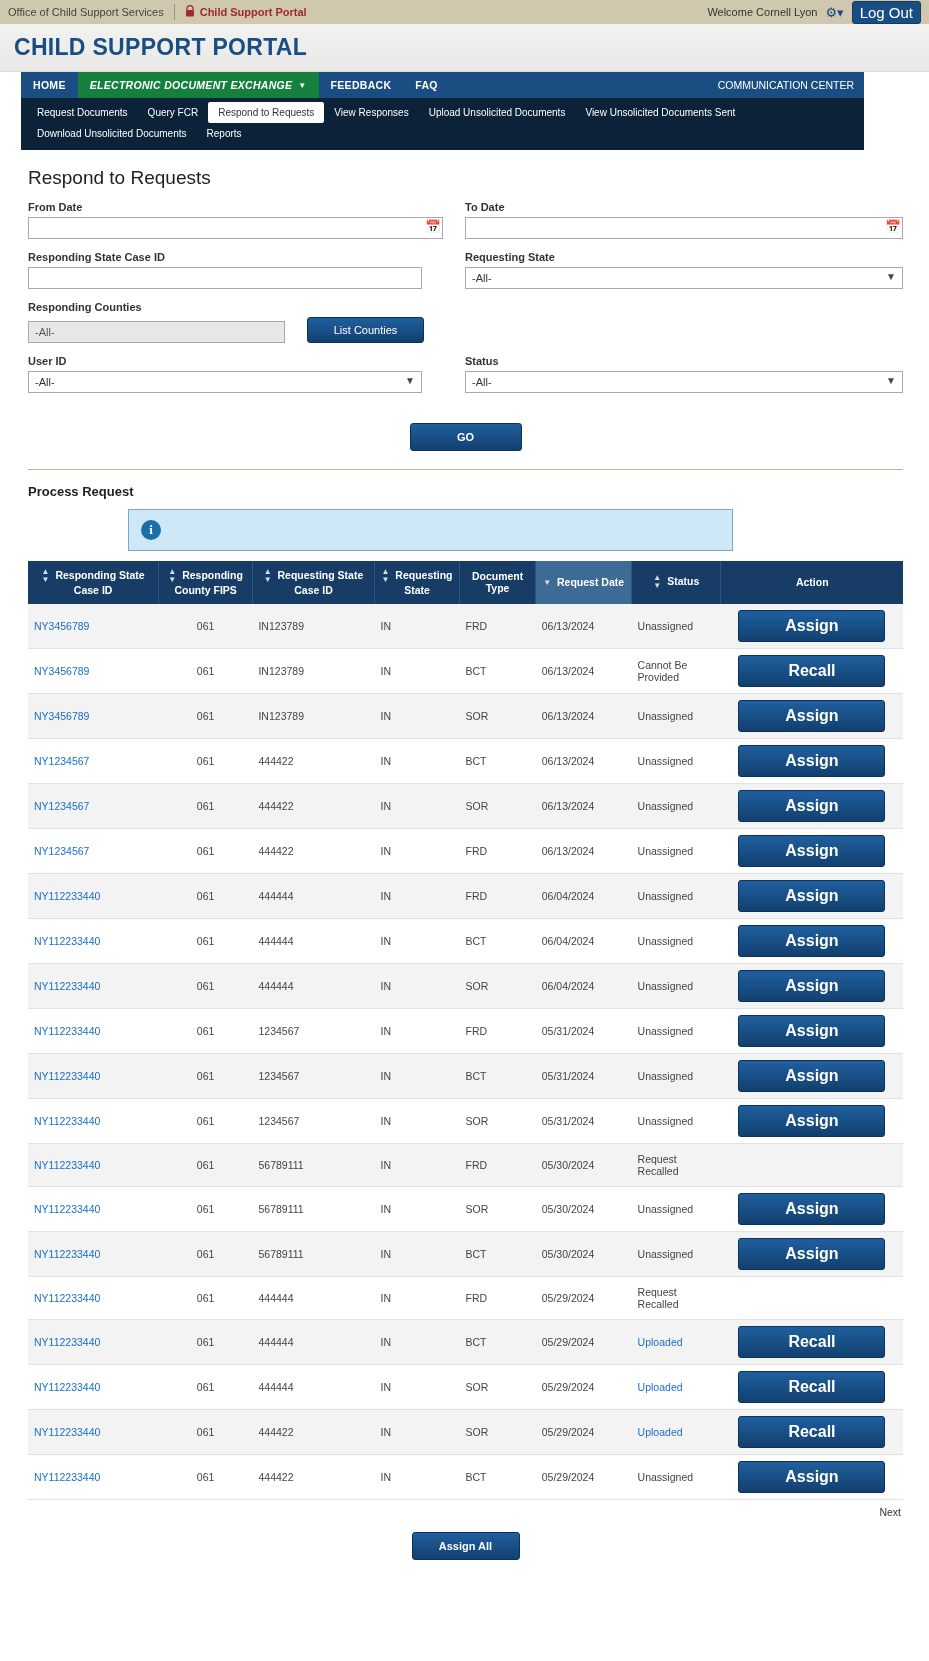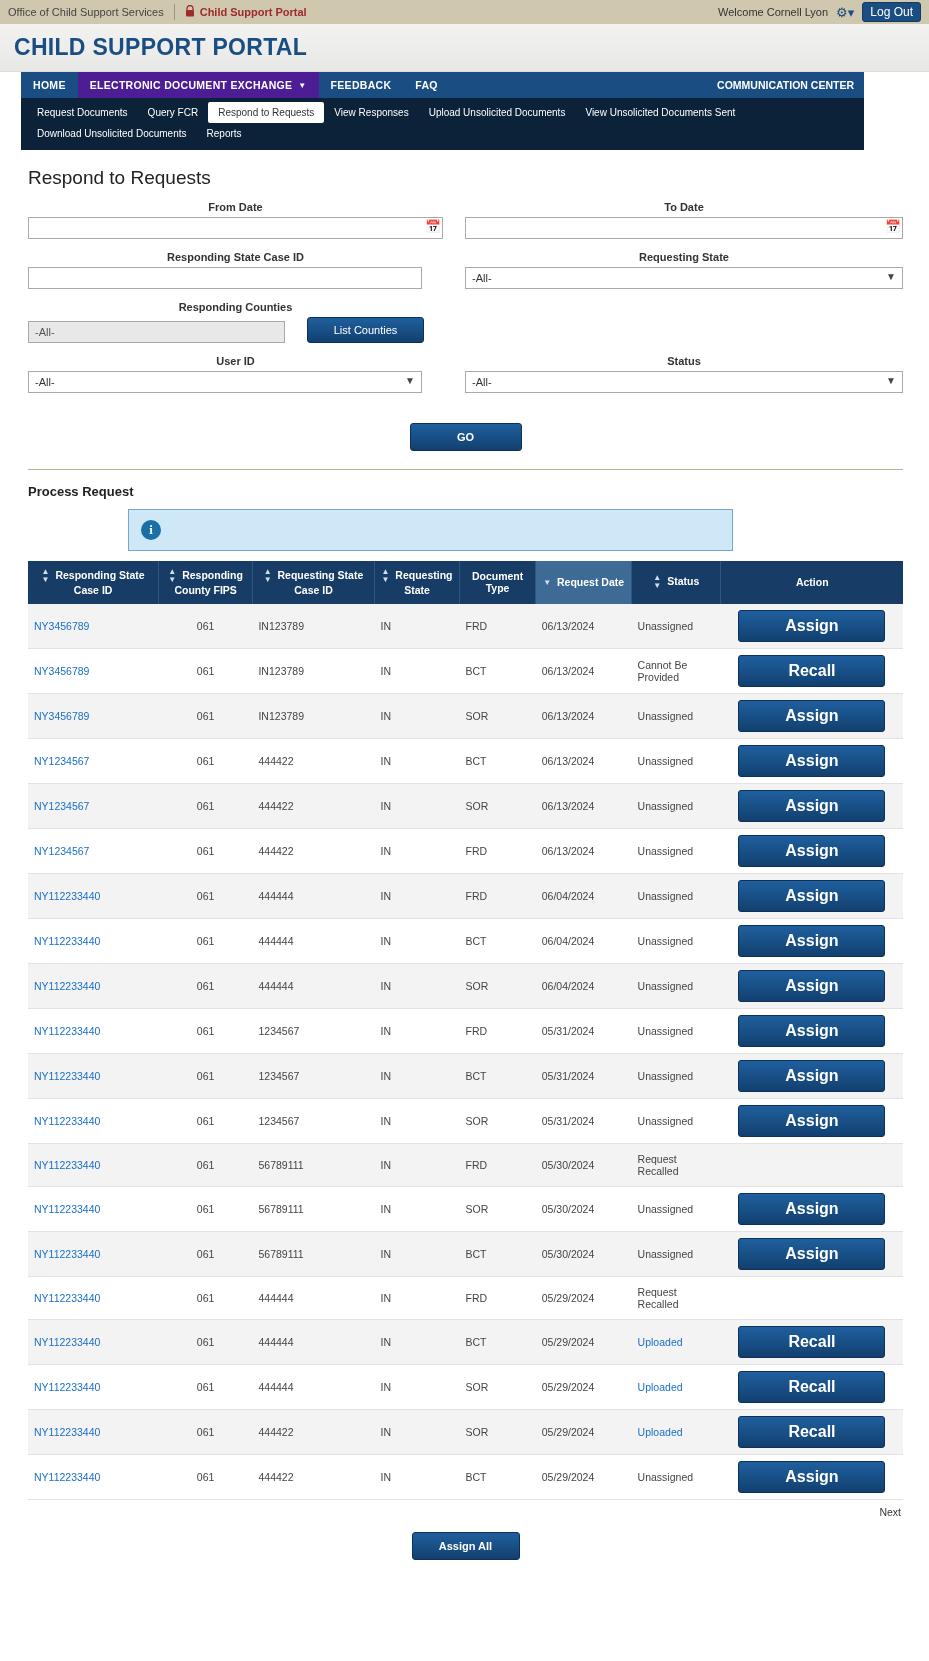--- a/index.html
+++ b/index.html
@@ -53,21 +53,21 @@
     align-items: center;
     gap: 8px;
     font-size: 11px;
   }
   .gear-icon { color:#1c4b7e; font-size: 13px; }
   .logout-btn {
     background: #1a4d82;
     color: #fff;
     border: 1px solid #123a63;
     border-radius: 3px;
-    font-size: 12px;
+    font-size: 15px;
     padding: 2px 7px;
     font-family: "Liberation Sans", sans-serif;
     cursor: pointer;
   }
 
   
   .banner {
     height: 48px;
     background: linear-gradient(#f2f2f0, #e8e8e6);
     display: flex;
@@ -99,27 +99,28 @@
     color: #fff;
     font-size: 10.5px;
     font-weight: bold;
     padding: 0 12px;
     display: flex;
     align-items: center;
     letter-spacing: .3px;
     cursor: pointer;
   }
   .nav-main .item.active {
-    background: #4c1d95;
+    background: #15803d;
+    font-style: italic;
   }
   .nav-main .right {
     margin-left: auto;
     color: #fff;
     font-size: 10.5px;
-    font-weight: bold;
+    font-weight: normal;
     padding: 0 10px;
     display: flex;
     align-items: center;
     cursor: pointer;
   }
   .caret { font-size: 8px; margin-left: 6px; }
   .nav-sub {
     background: #0b2239;
     padding: 4px 6px 6px 6px;
     display: flex;
@@ -161,21 +162,20 @@
     column-gap: 22px;
     row-gap: 0;
   }
   .field { margin-bottom: 12px; }
   .field label {
     display: block;
     font-size: 11px;
     font-weight: bold;
     color: #333;
     margin-bottom: 4px;
-    text-align: center;
   }
   .input, .select {
     width: 100%;
     height: 22px;
     border: 1px solid #a9a9a9;
     background: #fff;
     font-size: 11px;
     padding: 2px 6px;
     font-family: "Liberation Sans", sans-serif;
     color: #333;

